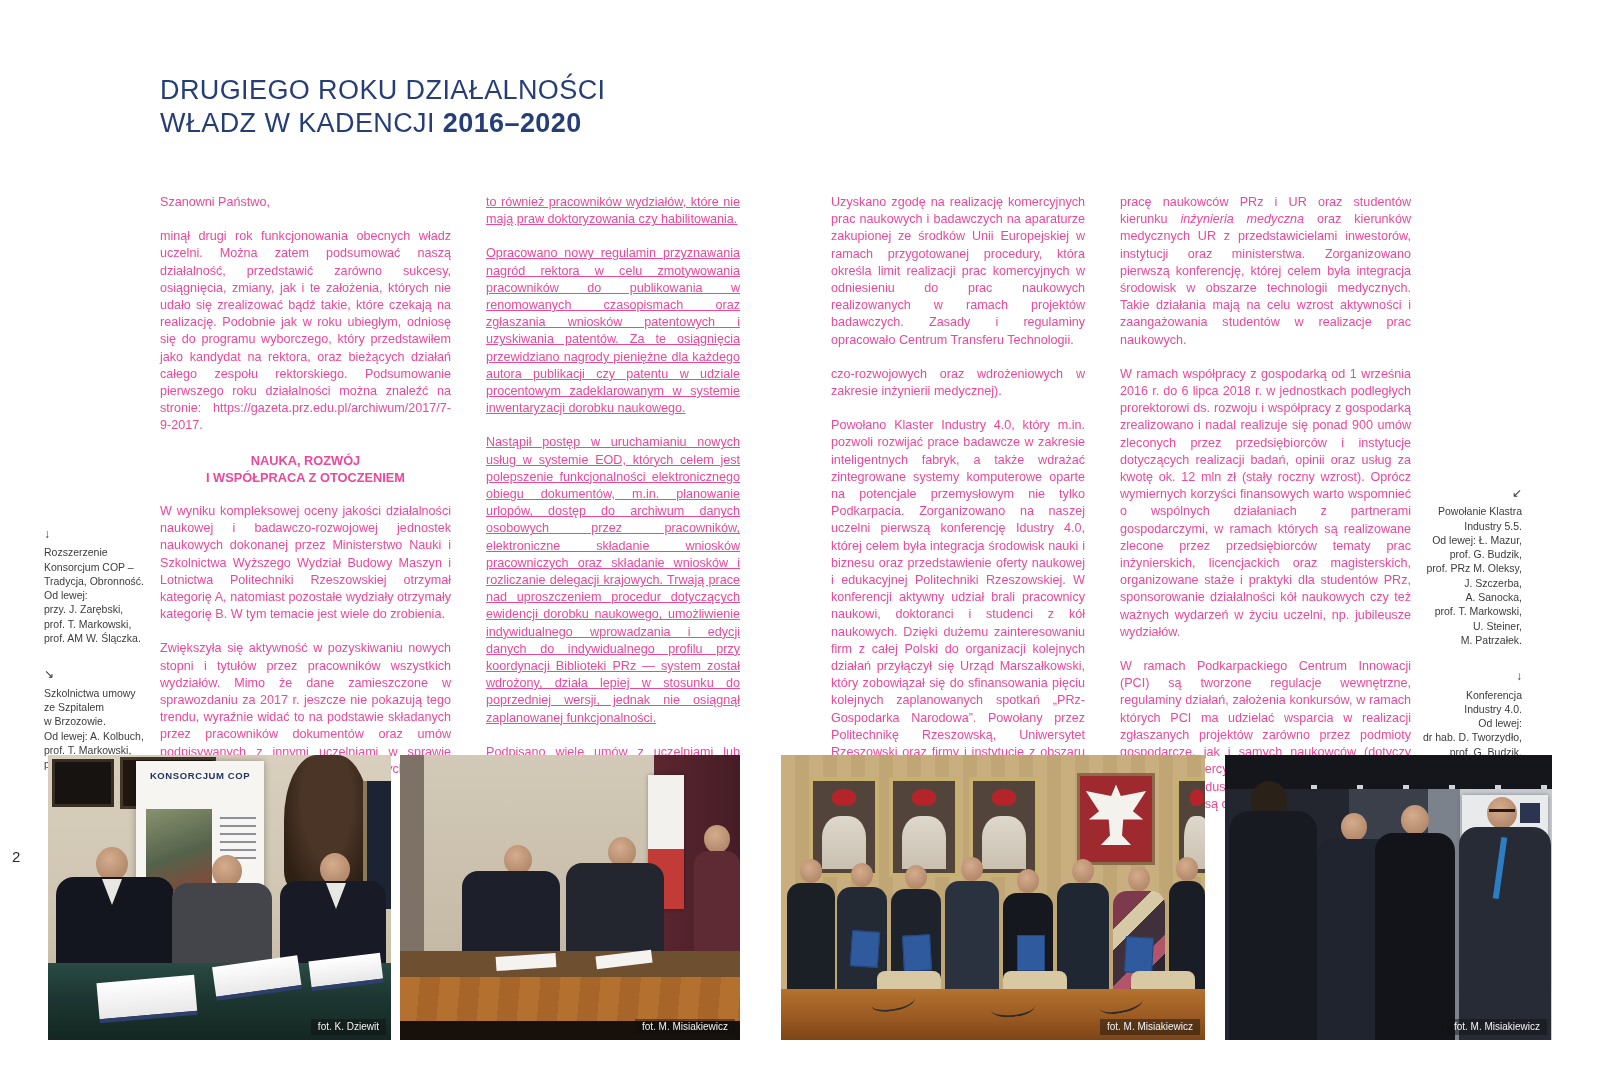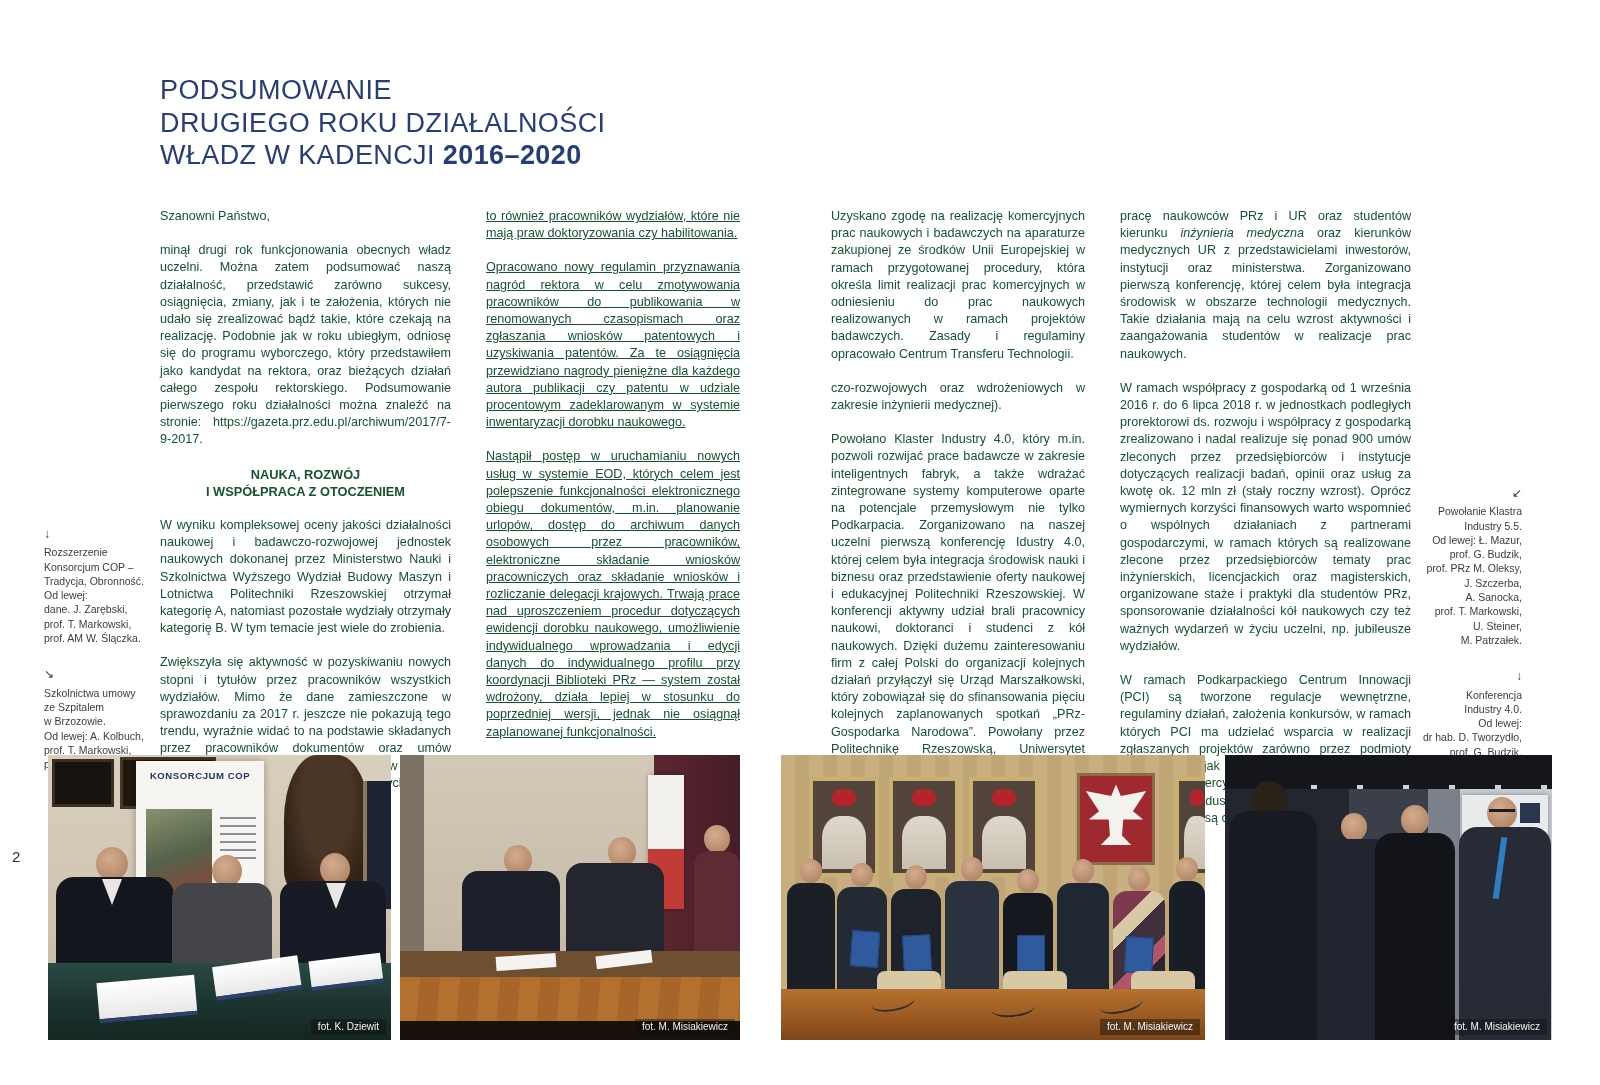--- a/index.html
+++ b/index.html
@@ -9,21 +9,21 @@
   
   .page-num{position:absolute;top:848px;font-size:15px;color:#2b2b2b;}
   .page-num.left{left:12px;}
   .page-num.right{left:1537px;}
 
   
   .title{position:absolute;left:160px;top:74px;color:#263e77;font-size:27px;line-height:32.5px;letter-spacing:.4px;}
   .title .bold{font-weight:bold;}
 
   
-  .col{position:absolute;top:208px;text-align:justify;font-size:12.6px;line-height:17.2px;color:#14532d;}
+  .col{position:absolute;top:194px;text-align:justify;font-size:12.6px;line-height:17.2px;color:#ec4899;}
   .col p{margin:0 0 17px 0;}
   #col1{left:160px;width:291px;}
   #col2{left:486px;width:254px;text-decoration:underline;}
   #col3{left:831px;width:254px;}
   #col4{left:1120px;width:291px;}
   .salutation{margin:0;}
   .col-heading{font-weight:bold;text-align:center;font-size:12.8px;line-height:17.2px;margin:16px 0 17px 0;}
   .ital{font-style:italic;}
 
   
@@ -142,33 +142,32 @@
 </style>
 </head>
 <body>
 
 <div class="spread">
 
   <div class="page-num left">2</div>
   <div class="page-num right">3</div>
 
   <header class="title">
-    <div>PODSUMOWANIE</div>
     <div>DRUGIEGO ROKU DZIAŁALNOŚCI</div>
     <div><span>WŁADZ W KADENCJI </span><span class="bold">2016–2020</span></div>
   </header>
 
   <aside class="captions captions-left">
     <div class="caption-block">
       <span class="caption-arrow">↓</span>
       <div class="caption-text">Rozszerzenie
 Konsorcjum COP –
 Tradycja, Obronność.
 Od lewej:
-dane. J. Zarębski,
+przy. J. Zarębski,
 prof. T. Markowski,
 prof. AM W. Ślączka.</div>
     </div>
     <div class="caption-block">
       <span class="caption-arrow">↘</span>
       <div class="caption-text">Szkolnictwa umowy
 ze Szpitalem
 w Brzozowie.
 Od lewej: A. Kolbuch,
 prof. T. Markowski,

